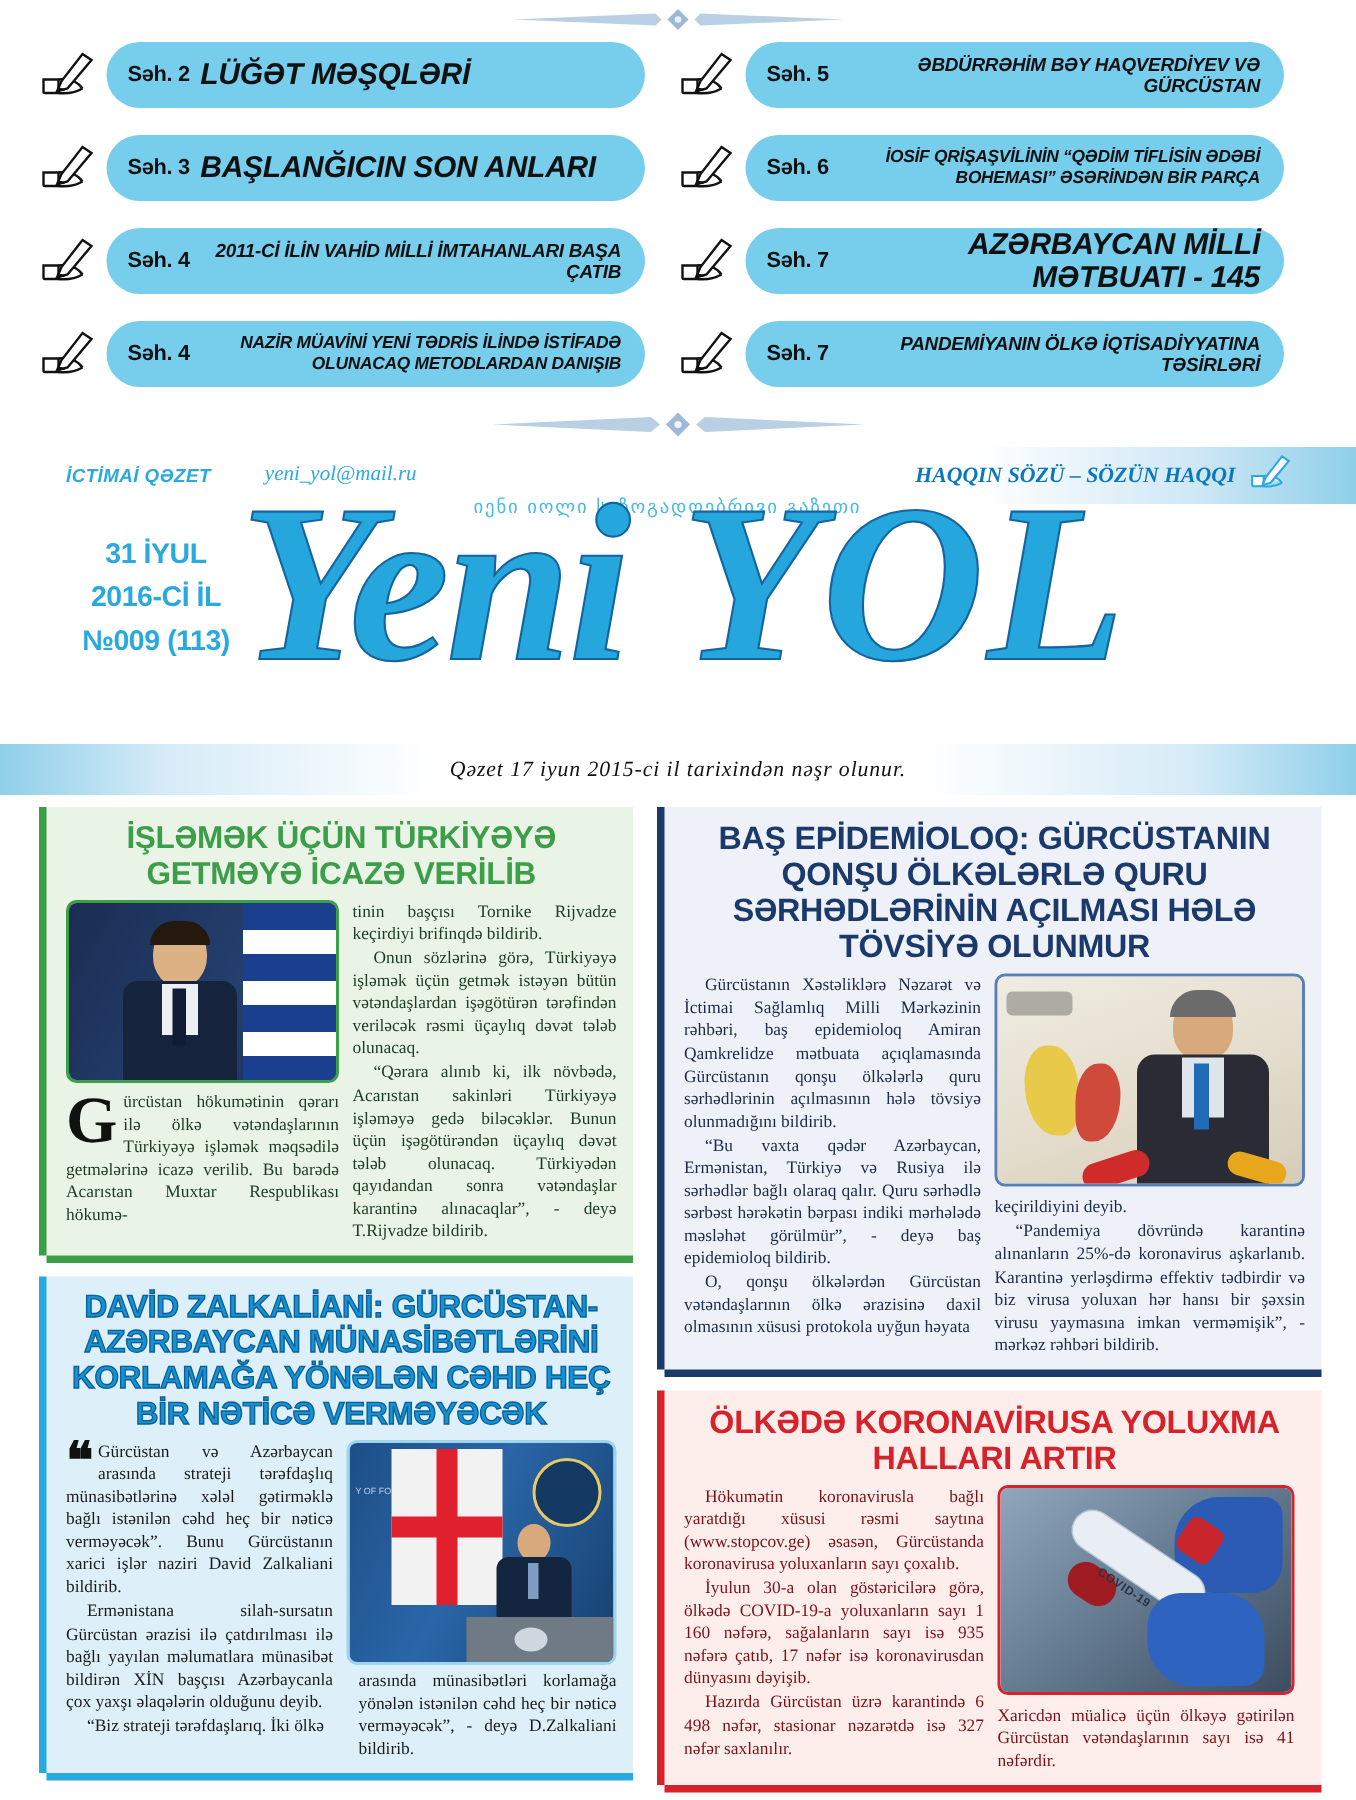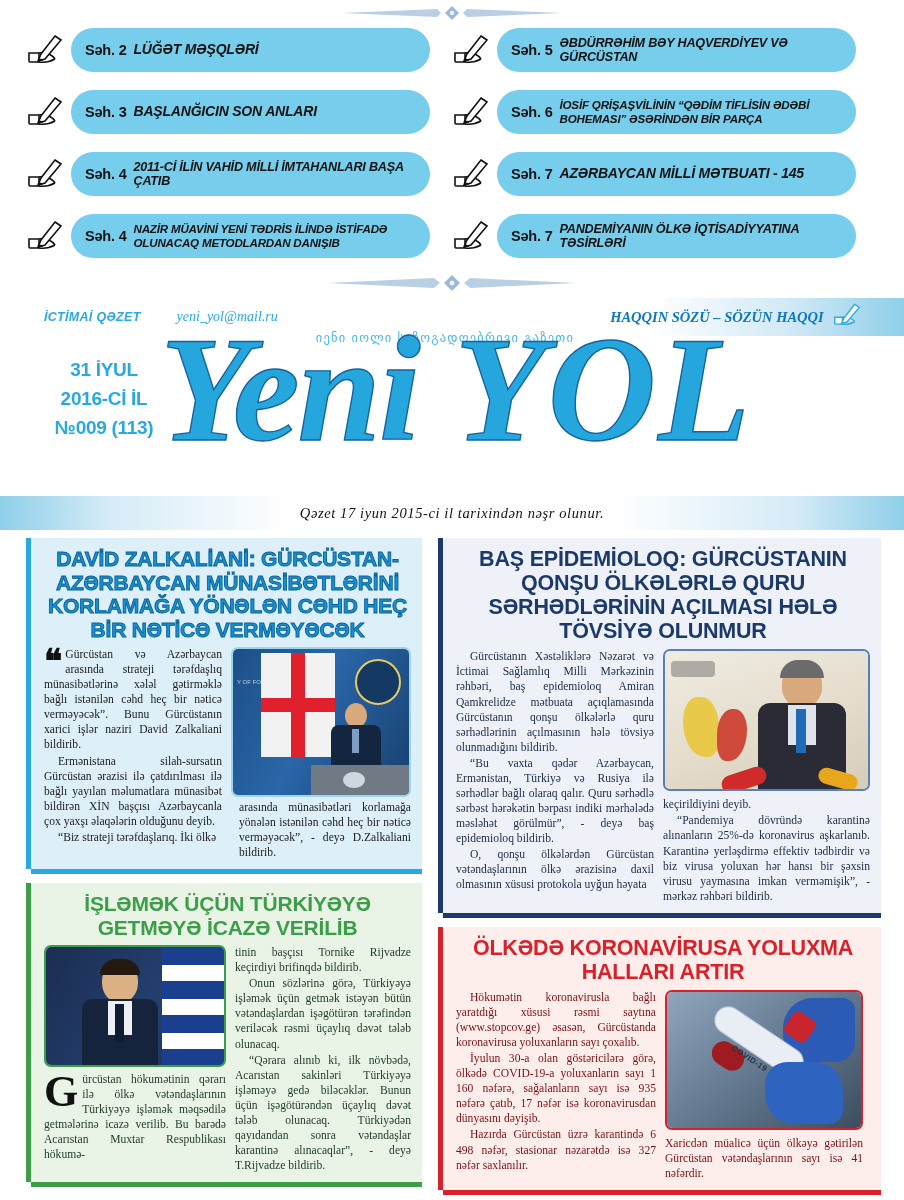--- a/index.html
+++ b/index.html
@@ -19,21 +19,21 @@
     display: flex; align-items: center; justify-content: center;
     margin-top: 4px;
   }
   .ornament-top svg { display: block; }
 
   .index-wrap {
     display: flex;
     padding: 6px 26px 0 26px;
     gap: 22px;
   }
-  .index-col { width: 404px; display: flex; flex-direction: column; gap: 18px; }
+  .index-col { width: 404px; display: flex; flex-direction: column; gap: 18px; text-align: right; }
 
   .index-row {
     display: flex; align-items: center; gap: 7px;
     height: 44px;
   }
   .pen-icon { flex: 0 0 38px; height: 34px; display: block; }
   .pen-icon svg { display: block; }
 
   .index-pill {
     flex: 1 1 auto;
@@ -45,21 +45,21 @@
     gap: 7px;
   }
   .pill-page {
     font-size: 14.5px;
     font-weight: 700;
     color: #111;
     white-space: nowrap;
     letter-spacing: -0.2px;
   }
   .pill-title {
-    font-size: 14px;
+    font-size: 20px;
     font-weight: 800;
     font-style: italic;
     color: #111;
     line-height: 1.12;
     letter-spacing: -0.2px;
   }
   .pill-title.sm { font-size: 12.6px; line-height: 1.15; }
   .pill-title.xs { font-size: 11.6px; line-height: 1.18; }
 
   
@@ -454,49 +454,20 @@
   </div>
 
   <div class="mast-footbar">
     <span class="mast-tagline">Qəzet 17 iyun 2015-ci il tarixindən nəşr olunur.</span>
   </div>
 </div>
 
 <div class="articles">
 
   <div class="col col-left">
-
-    <div class="panel panel-blue">
-      <div class="headline hl-blue">DAVİD ZALKALİANİ: GÜRCÜSTAN-AZƏRBAYCAN MÜNASİBƏTLƏRİNİ KORLAMAĞA YÖNƏLƏN CƏHD HEÇ BİR NƏTİCƏ VERMƏYƏCƏK</div>
-
-      <div class="flowtop">
-        <div class="body-txt" style="width:186px;">
-          <p style="text-indent:0;"><span class="qmark">❝</span><span>Gürcüstan və Azərbaycan arasında strateji tərəfdaşlıq münasibətlərinə xələl gətirməklə bağlı istənilən cəhd heç bir nəticə verməyəcək”. Bunu Gürcüstanın xarici işlər naziri David Zalkaliani bildirib.</span></p>
-          <p>Ermənistana silah-sursatın Gürcüstan ərazisi ilə çatdırılması ilə bağlı yayılan məlumatlara münasibət bildirən XİN başçısı Azərbaycanla çox yaxşı əlaqələrin olduğunu deyib.</p>
-          <p>“Biz strateji tərəfdaşlarıq. İki ölkə</p>
-        </div>
-
-        <div class="photo ph1">
-          <div class="bg"></div>
-          <span class="txt" style="left:4px;top:30px;">Y OF FOREIGN</span>
-          <div class="flag"></div>
-          <div class="seal"></div>
-          <div class="person">
-              <div class="head"></div>
-              <div class="body"></div>
-              <div class="tie"></div>
-            </div>
-          <div class="podium"></div>
-        </div>
-      </div>
-
-      <div class="body-txt" style="margin-left:195px;margin-top:-46px;">
-        <p style="text-indent:0;">arasında münasibətləri korlamağa yönələn istənilən cəhd heç bir nəticə verməyəcək”, - deyə D.Zalkaliani bildirib.</p>
-      </div>
-    </div>
 
     <div class="panel panel-green">
       <div class="headline hl-green">İŞLƏMƏK ÜÇÜN TÜRKİYƏYƏ GETMƏYƏ İCAZƏ VERİLİB</div>
 
       <div class="flowtop">
         <div style="width:186px;">
           <div class="photo ph3">
             <div class="bg"></div>
             <div class="flag"></div>
             <div class="person">
@@ -510,20 +481,49 @@
           <div class="body-txt green" style="margin-top:5px;">
             <p style="text-indent:0;"><span class="dropcap">G</span><span>ürcüstan hökumətinin qərarı ilə ölkə vətəndaşlarının Türkiyəyə işləmək məqsədilə getmələrinə icazə verilib. Bu barədə Acarıstan Muxtar Respublikası hökumə-</span></p>
           </div>
         </div>
 
         <div class="body-txt green" style="width:186px;">
           <p style="text-indent:0;">tinin başçısı Tornike Rijvadze keçirdiyi brifinqdə bildirib.</p>
           <p>Onun sözlərinə görə, Türkiyəyə işləmək üçün getmək istəyən bütün vətəndaşlardan işəgötürən tərəfindən veriləcək rəsmi üçaylıq dəvət tələb olunacaq.</p>
           <p>“Qərara alınıb ki, ilk növbədə, Acarıstan sakinləri Türkiyəyə işləməyə gedə biləcəklər. Bunun üçün işəgötürəndən üçaylıq dəvət tələb olunacaq. Türkiyədən qayıdandan sonra vətəndaşlar karantinə alınacaqlar”, - deyə T.Rijvadze bildirib.</p>
         </div>
+      </div>
+    </div>
+
+    <div class="panel panel-blue">
+      <div class="headline hl-blue">DAVİD ZALKALİANİ: GÜRCÜSTAN-AZƏRBAYCAN MÜNASİBƏTLƏRİNİ KORLAMAĞA YÖNƏLƏN CƏHD HEÇ BİR NƏTİCƏ VERMƏYƏCƏK</div>
+
+      <div class="flowtop">
+        <div class="body-txt" style="width:186px;">
+          <p style="text-indent:0;"><span class="qmark">❝</span><span>Gürcüstan və Azərbaycan arasında strateji tərəfdaşlıq münasibətlərinə xələl gətirməklə bağlı istənilən cəhd heç bir nəticə verməyəcək”. Bunu Gürcüstanın xarici işlər naziri David Zalkaliani bildirib.</span></p>
+          <p>Ermənistana silah-sursatın Gürcüstan ərazisi ilə çatdırılması ilə bağlı yayılan məlumatlara münasibət bildirən XİN başçısı Azərbaycanla çox yaxşı əlaqələrin olduğunu deyib.</p>
+          <p>“Biz strateji tərəfdaşlarıq. İki ölkə</p>
+        </div>
+
+        <div class="photo ph1">
+          <div class="bg"></div>
+          <span class="txt" style="left:4px;top:30px;">Y OF FOREIGN</span>
+          <div class="flag"></div>
+          <div class="seal"></div>
+          <div class="person">
+              <div class="head"></div>
+              <div class="body"></div>
+              <div class="tie"></div>
+            </div>
+          <div class="podium"></div>
+        </div>
+      </div>
+
+      <div class="body-txt" style="margin-left:195px;margin-top:-46px;">
+        <p style="text-indent:0;">arasında münasibətləri korlamağa yönələn istənilən cəhd heç bir nəticə verməyəcək”, - deyə D.Zalkaliani bildirib.</p>
       </div>
     </div>
   </div>
 
   <div class="col col-right">
 
     <div class="panel panel-navy">
       <div class="headline hl-navy">BAŞ EPİDEMİOLOQ: GÜRCÜSTANIN QONŞU ÖLKƏLƏRLƏ QURU SƏRHƏDLƏRİNİN AÇILMASI HƏLƏ TÖVSİYƏ OLUNMUR</div>
 
       <div class="flowtop">

